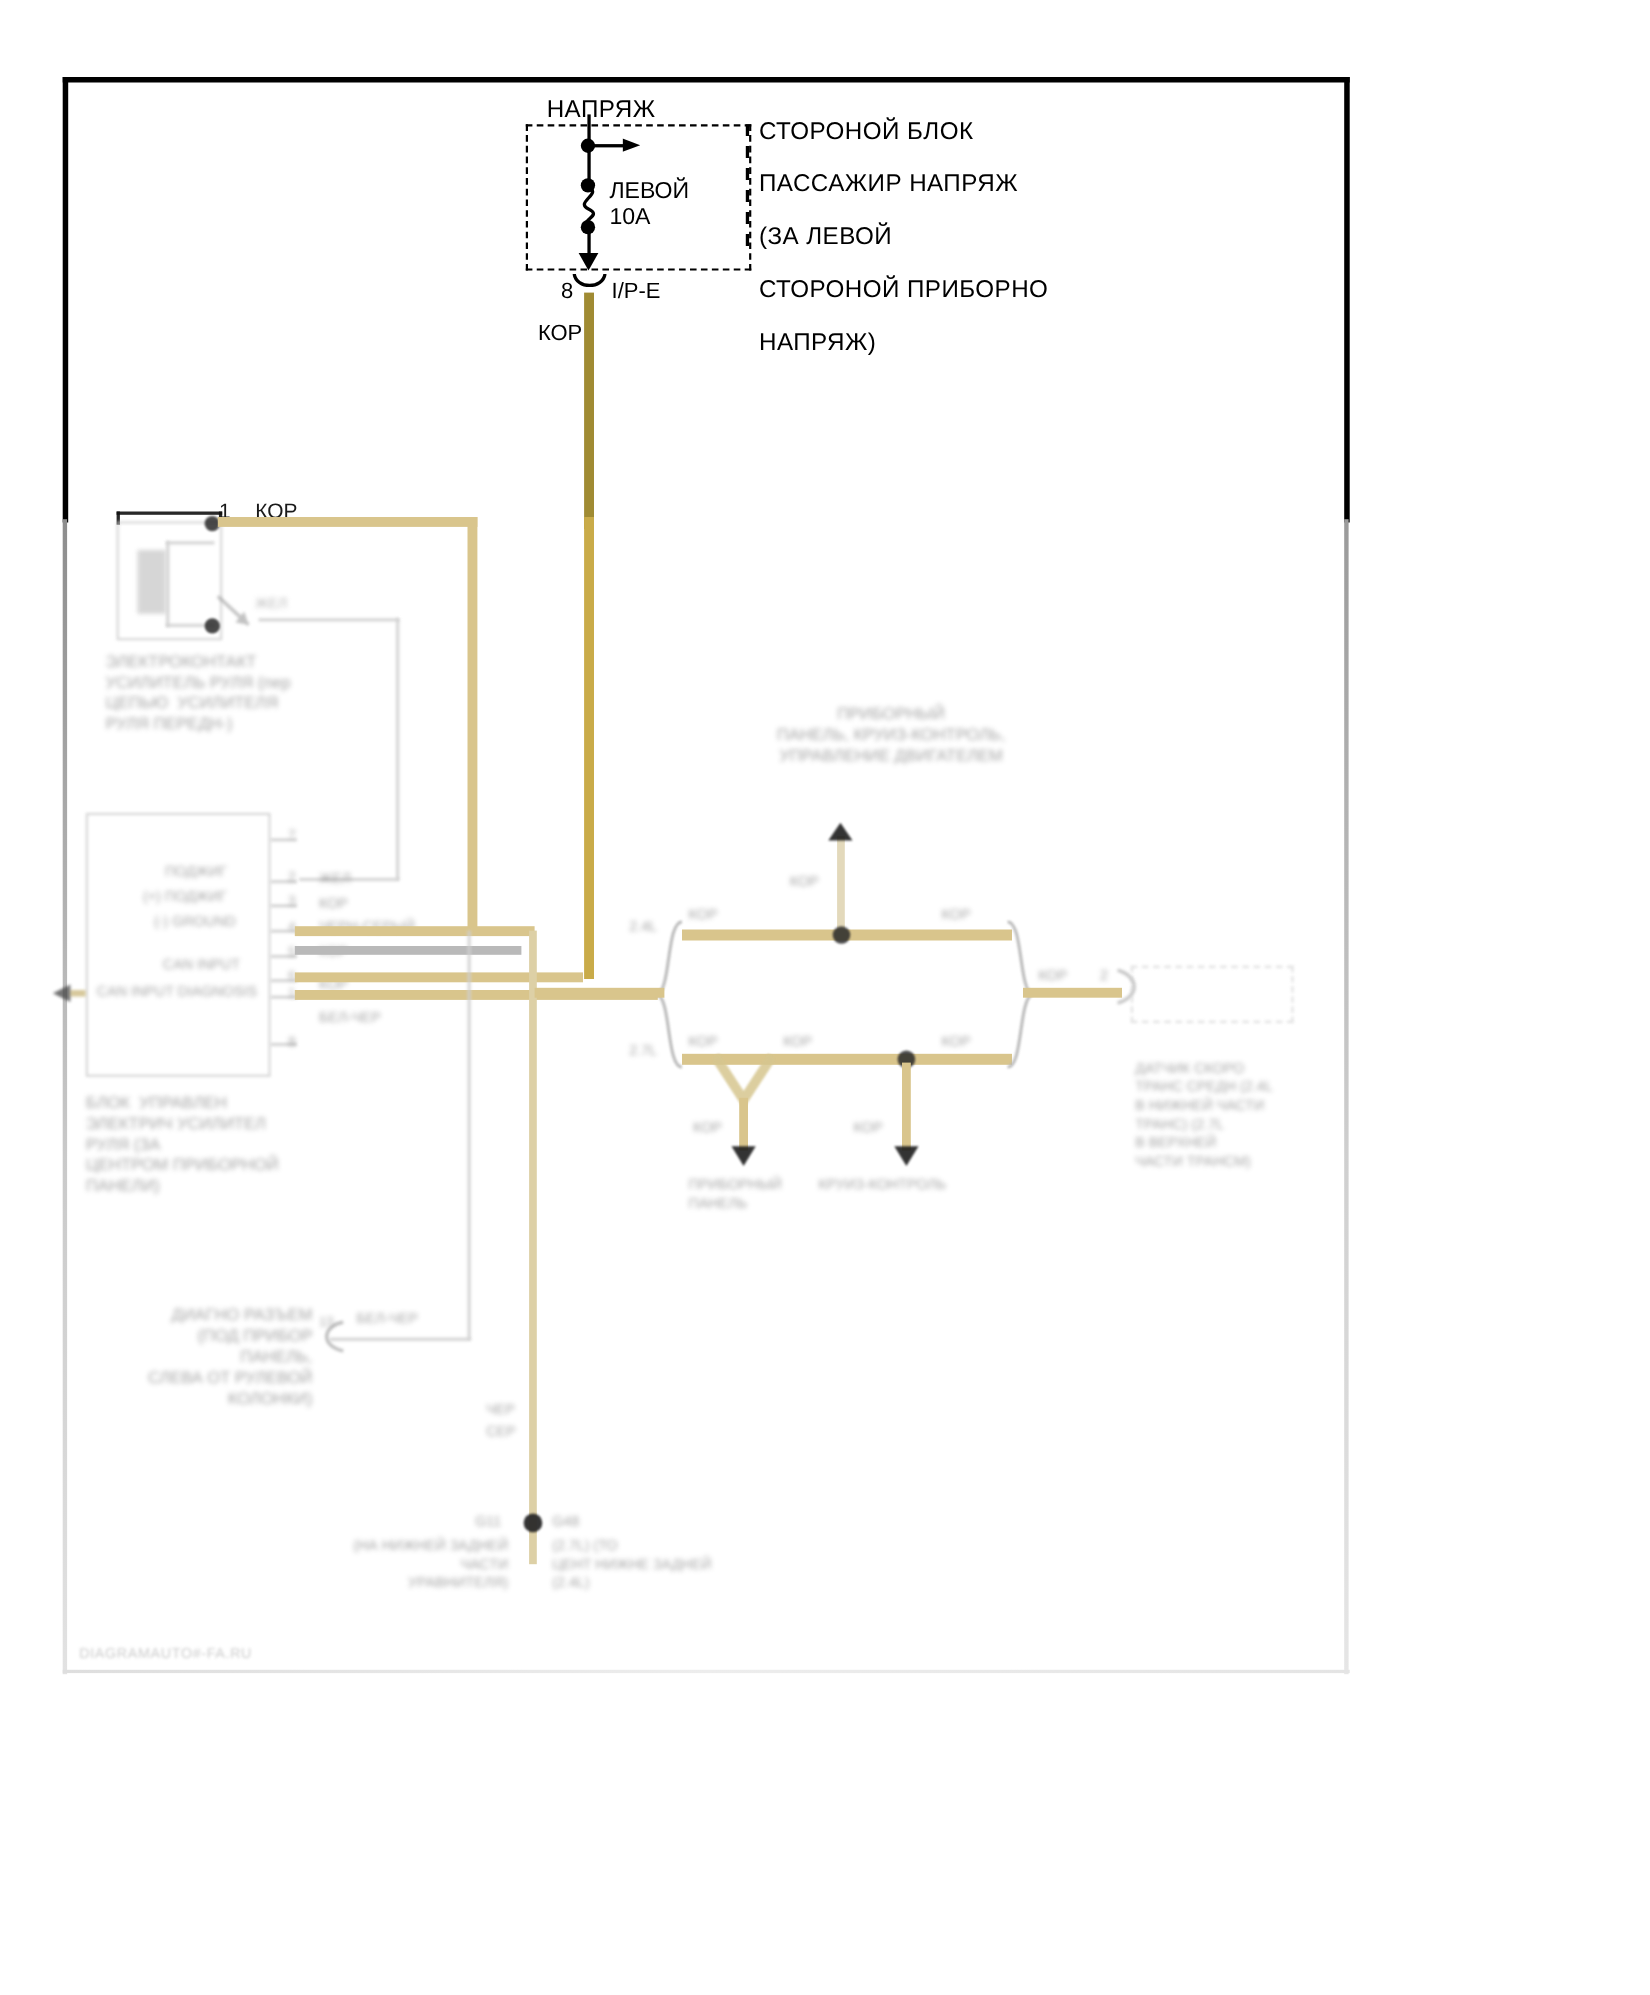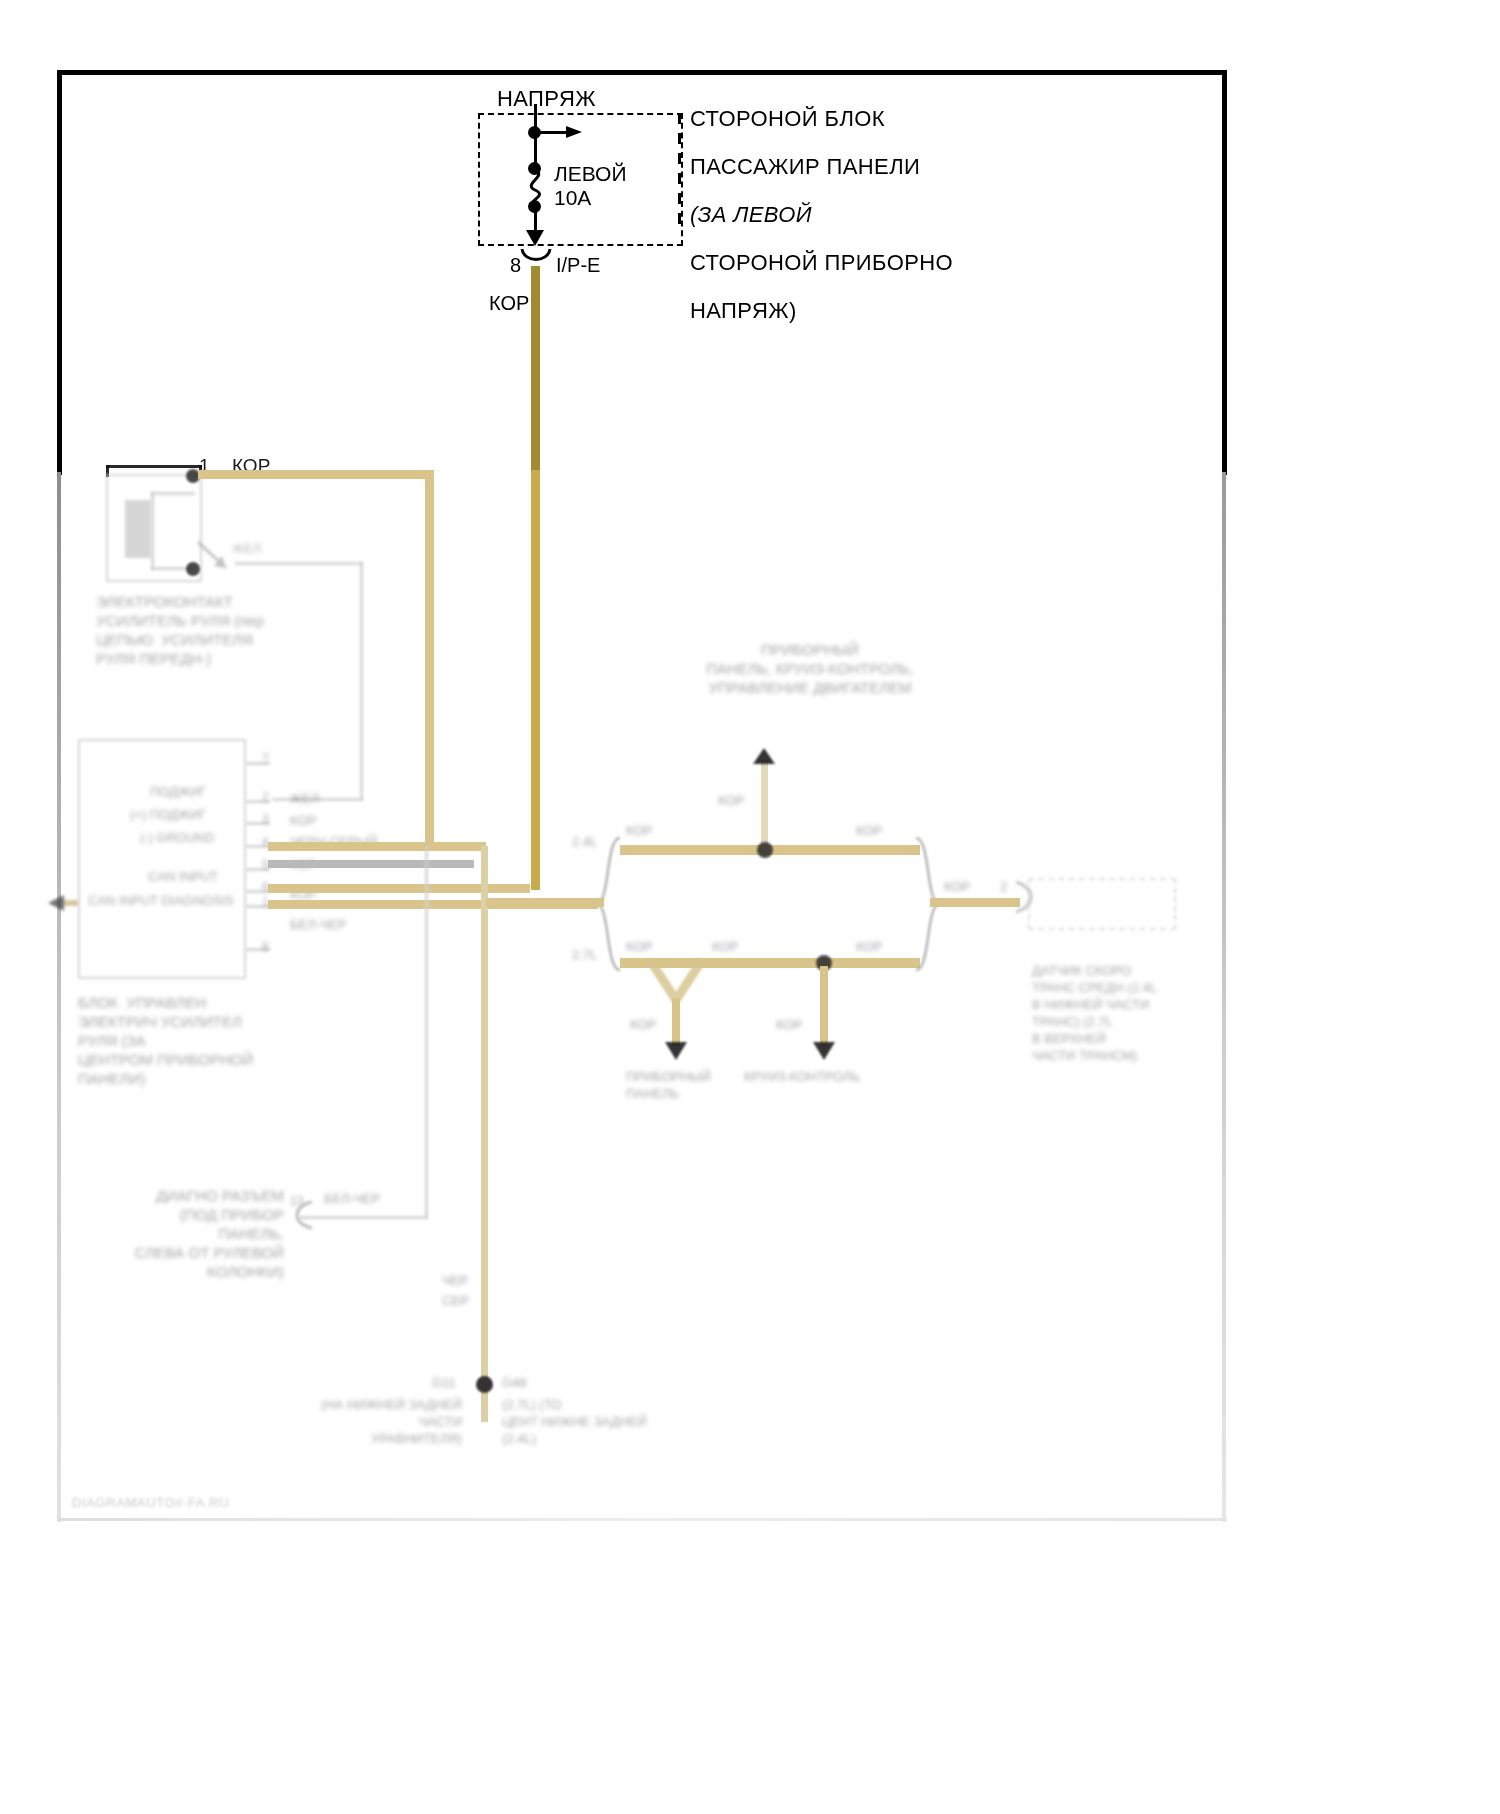--- a/index.html
+++ b/index.html
@@ -110,22 +110,22 @@
   <svg class="abs" style="left:520px;top:249px;" width="32" height="18" viewBox="0 0 32 18">
     <path d="M2 0 C 4 14, 28 14, 30 0" stroke="#000" stroke-width="3" fill="none"></path>
   </svg>
 
   <div class="t t-small abs" style="left:510px;top:254px;">8</div>
   <div class="t t-small abs" style="left:556px;top:254px;">I/P-E</div>
 
   <div class="abs" id="callout-bar"></div>
   <div class="abs" style="left:690px;top:106px;">
     <div class="t t-head" style="position:relative;left:0;top:0;">СТОРОНОЙ БЛОК</div>
-    <div class="t t-head" style="position:relative;left:0;top:22px;">ПАССАЖИР ПАНЕЛИ</div>
-    <div class="t t-head" style="position:relative;left:0;top:44px;font-style:italic;">(ЗА ЛЕВОЙ</div>
+    <div class="t t-head" style="position:relative;left:0;top:22px;">ПАССАЖИР НАПРЯЖ</div>
+    <div class="t t-head" style="position:relative;left:0;top:44px;">(ЗА ЛЕВОЙ</div>
     <div class="t t-head" style="position:relative;left:0;top:66px;">СТОРОНОЙ ПРИБОРНО</div>
     <div class="t t-head" style="position:relative;left:0;top:88px;">НАПРЯЖ)</div>
   </div>
 
   <div class="abs wire wire-v" style="left:531px;top:266px;height:215px;background:#a08b33;"></div>
   <div class="t t-small abs" style="left:489px;top:292px;">КОР</div>
 
   <div class="abs wire wire-v" style="left:531px;top:470px;height:420px;
        background:linear-gradient(180deg,#bda martingale 0%,#cbb463 0%,#dbcb95 100%);"></div>
 

